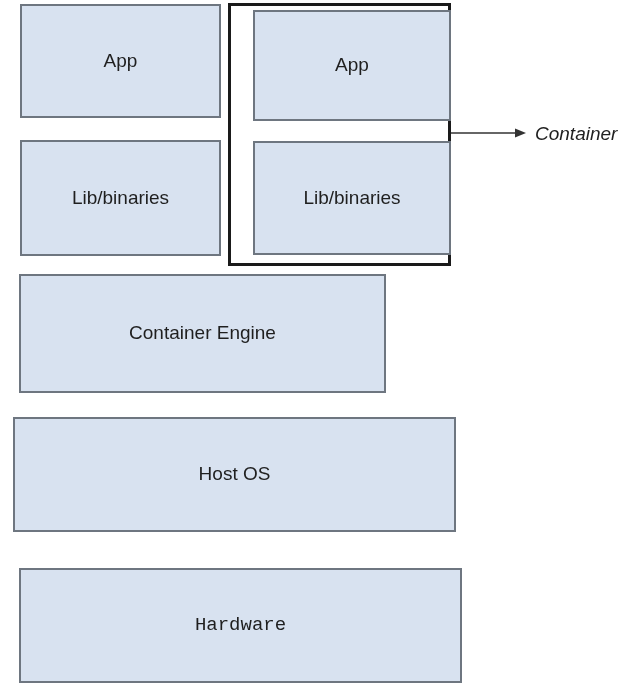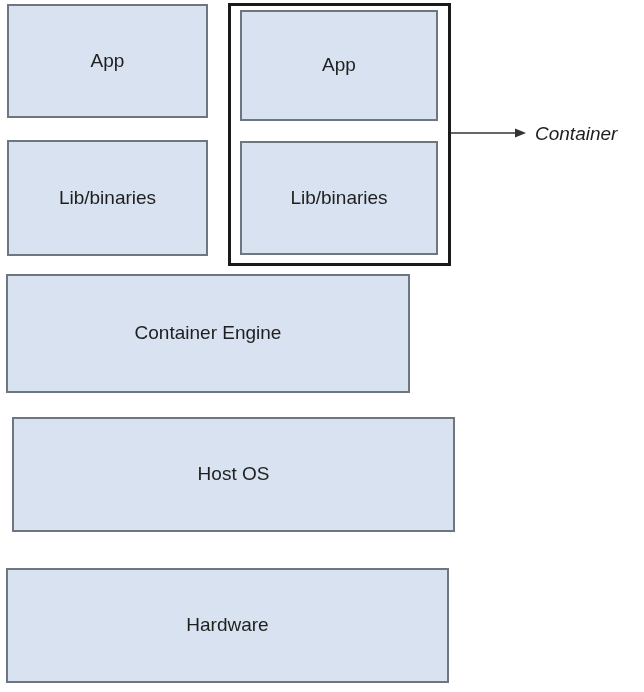--- a/index.html
+++ b/index.html
@@ -23,35 +23,36 @@
   .box {
     position: absolute;
     background: var(--box-fill);
     border: 2px solid var(--box-border);
     display: flex;
     align-items: center;
     justify-content: center;
     font-size: 19px;
     line-height: 1.2;
     color: var(--text);
+    margin-left: 13px;
   }
   .frame {
     position: absolute;
     left: 228px; top: 3px;
     width: 223px; height: 263px;
     border: 3px solid var(--frame-border);
     background: transparent;
   }
   .frame .box-app   { left: 9px; top: 4px;   width: 198px; height: 111px; }
   .frame .box-lib   { left: 9px; top: 135px; width: 198px; height: 114px; }
   .box-left-app     { left: 7px; top: 4px;   width: 201px; height: 114px; }
   .box-left-lib     { left: 7px; top: 140px; width: 201px; height: 116px; }
-  .box-engine       { left: 6px; top: 274px; width: 404px; height: 119px; }
-  .box-hostos       { left: 12px; top: 417px; width: 443px; height: 115px; }
-  .box-hardware     { left: 6px; top: 568px; width: 443px; height: 115px; }
+  .box-engine       { left: 6px; top: 274px; width: 367px; height: 119px; }
+  .box-hostos       { left: 0; top: 417px; width: 443px; height: 115px; }
+  .box-hardware     { left: 6px; top: 568px; width: 443px; height: 115px; font-family: Liberation Mono, monospace; }
   .callout-arrow {
     position: absolute;
     left: 451px; top: 125px;
     width: 76px; height: 16px;
   }
   .callout-label {
     position: absolute;
     left: 535px; top: 123px;
     font-size: 19px;
     line-height: 21px;

